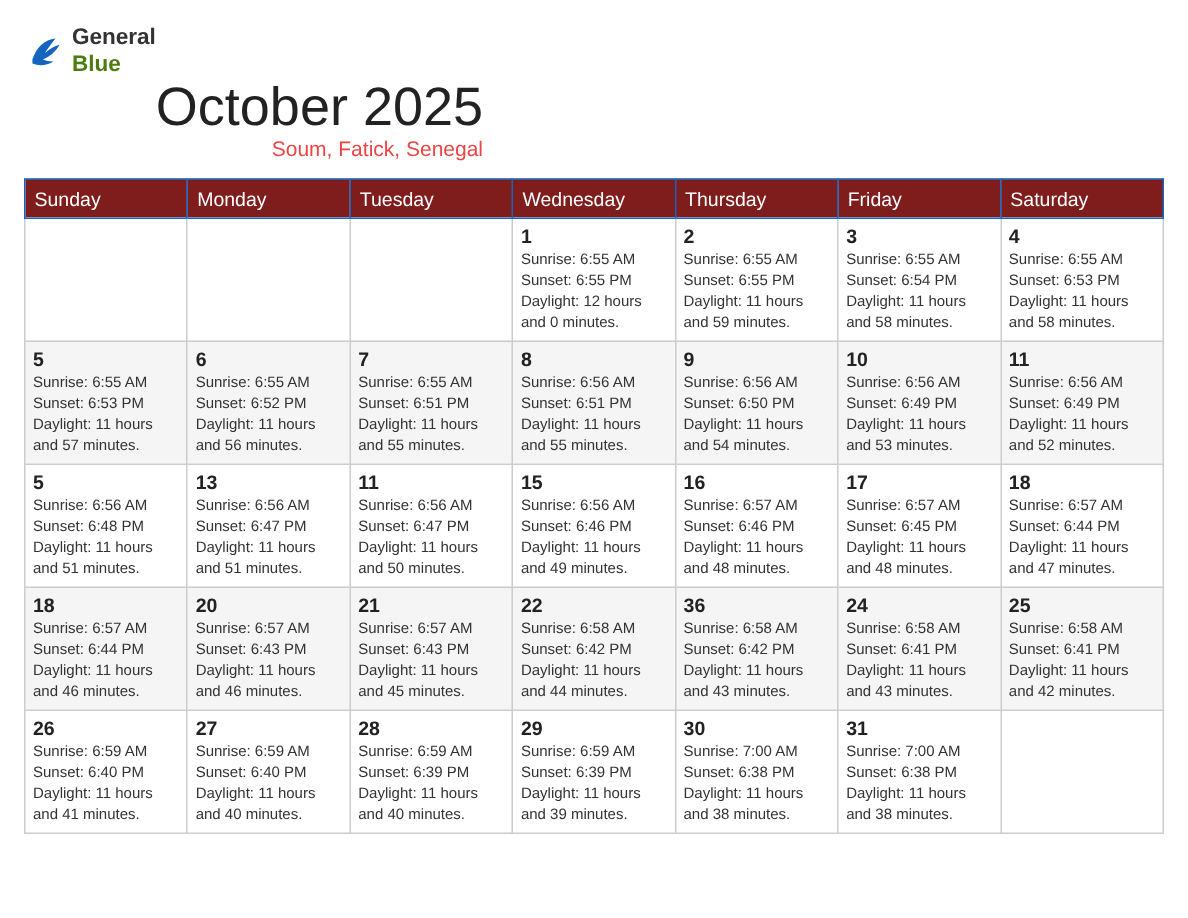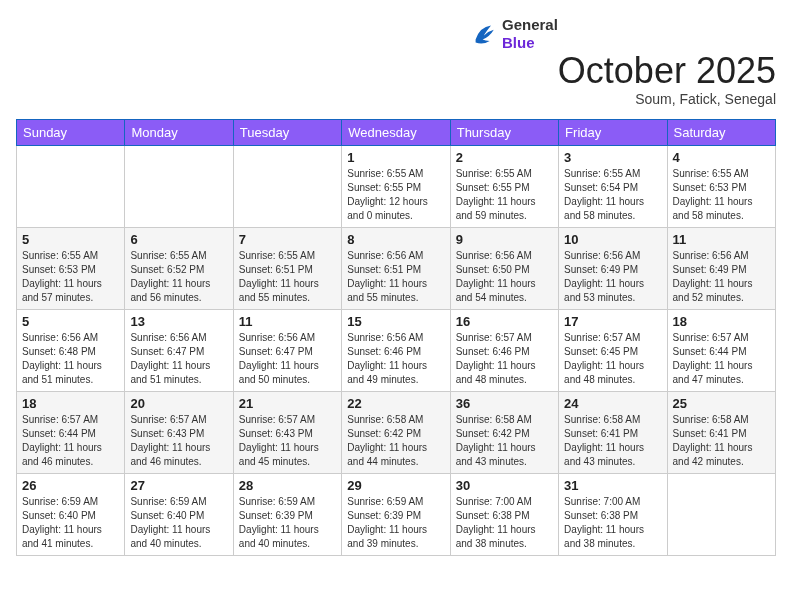--- a/index.html
+++ b/index.html
@@ -5,21 +5,21 @@
     * { box-sizing: border-box; margin: 0; padding: 0; }
     body {
       font-family: Arial, sans-serif;
       background: #fff;
       width: 792px;
       min-height: 612px;
       padding: 16px;
     }
     .header {
       display: flex;
-      justify-content: flex-end;
+      justify-content: flex-start;
       align-items: flex-start;
       margin-bottom: 12px;
     }
     .logo {
       display: flex;
       align-items: center;
       gap: 4px;
     }
     .logo-bird {
       width: 28px;
@@ -30,29 +30,29 @@
       margin-top: 35px;
     }
     .month-title {
       font-size: 36px;
       font-weight: 300;
       color: #222;
       line-height: 1.1;
     }
     .location {
       font-size: 14px;
-      color: #404040;
+      color: #ef4444;
     }
     .calendar {
       width: 100%;
       border-collapse: collapse;
       border: 1px solid #ccc;
     }
     .calendar th {
-      background: #8b5cf6;
+      background: #7f1d1d;
       color: #fff;
       font-size: 13px;
       font-weight: normal;
       padding: 5px 6px;
       text-align: left;
       border: 1px solid #1565c0;
     }
     .calendar td {
       vertical-align: top;
       border: 1px solid #ccc;
@@ -81,21 +81,21 @@
 </head>
 <body>
 
 <div class="header">
   <div class="logo">
     <svg class="logo-bird" viewBox="0 0 40 40">
       <path d="M8,28 Q14,10 30,8 Q22,18 20,22 Q26,16 34,14 Q28,24 18,28 Q22,30 28,30 Q18,36 8,32 Z" fill="#1565c0"></path>
     </svg>
     <div>
       <div style="font-size:15px;font-weight:bold;color:#333;line-height:1.2">General</div>
-      <div style="font-size:15px;font-weight:bold;color:#6d28d9;line-height:1.2">Blue</div>
+      <div style="font-size:15px;font-weight:bold;color:#4d7c0f;line-height:1.2">Blue</div>
     </div>
   </div>
   <div class="title-block">
     <div class="month-title">October 2025</div>
     <div class="location">Soum, Fatick, Senegal</div>
   </div>
 </div>
 
 <table class="calendar" id="cal-table">
   <thead>

